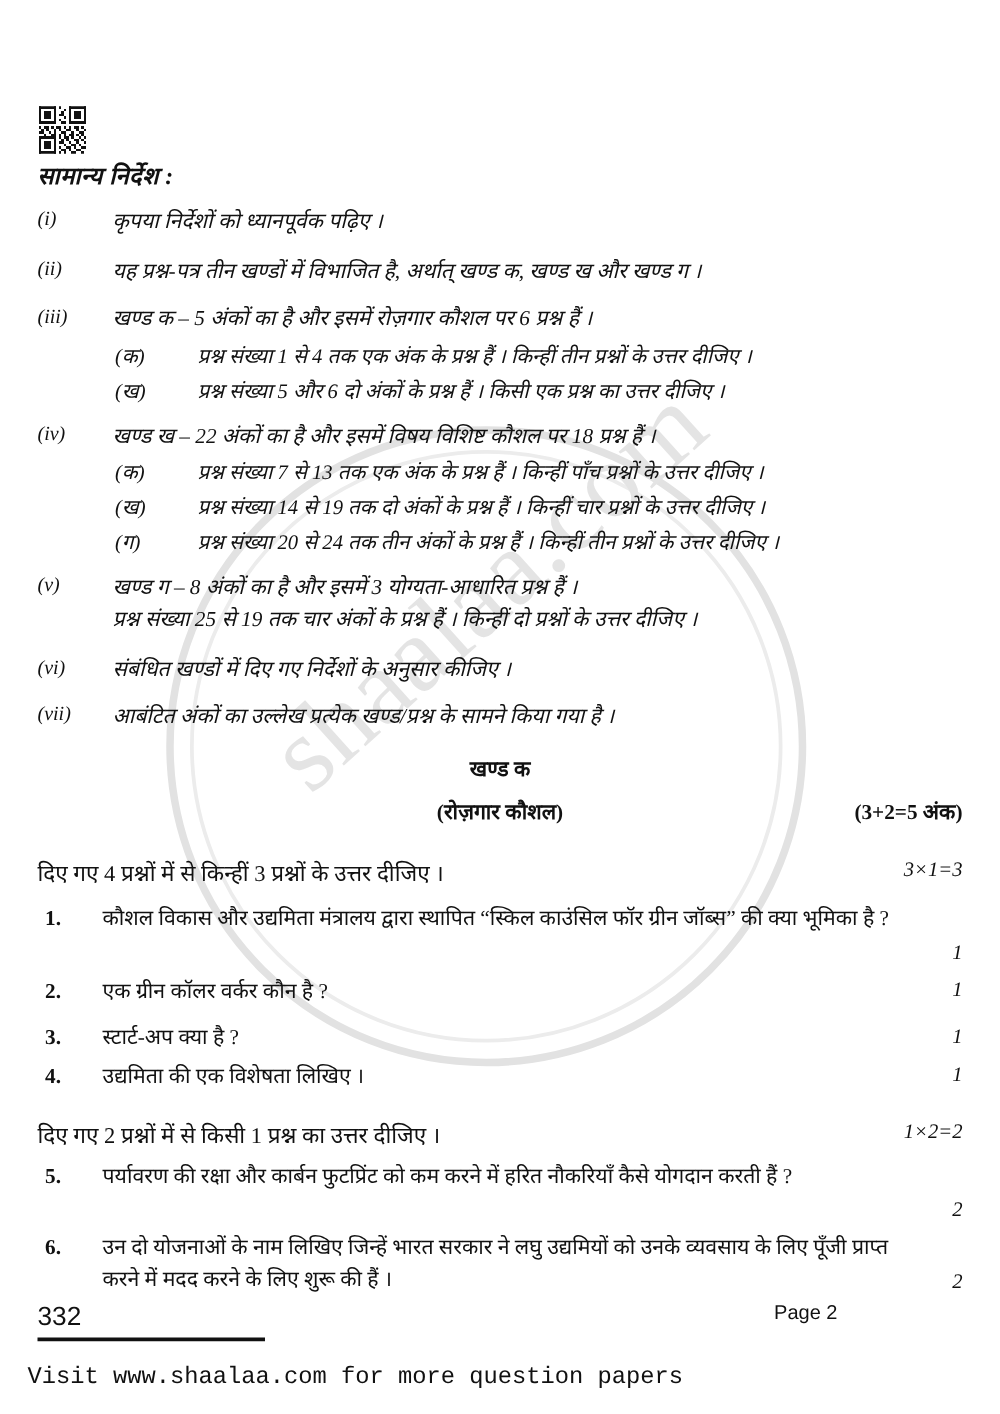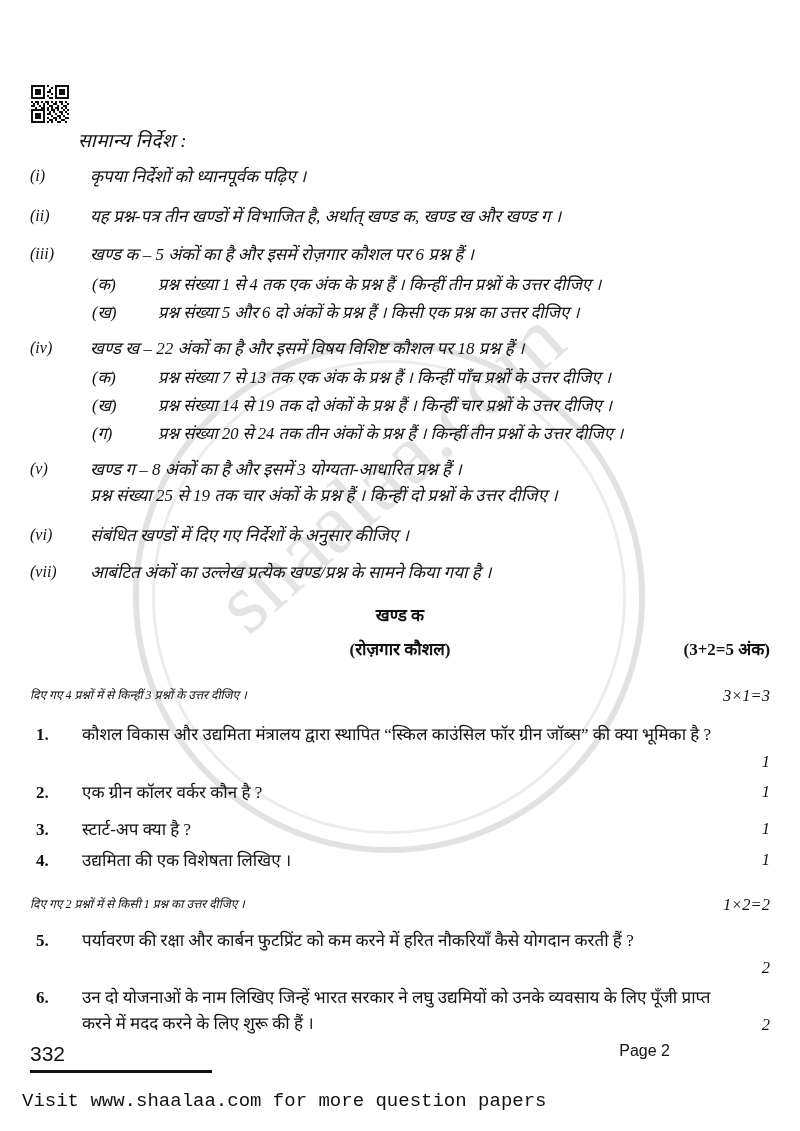--- a/index.html
+++ b/index.html
@@ -73,24 +73,23 @@
     width: 38px;
     height: 38px;
   }
   #qr svg { display: block; }
 
   .gen-heading {
     position: absolute;
     left: 30px;
     top: 127px;
     font-size: 19px;
-    font-weight: normal;
+    font-weight: bold;
     font-style: italic;
     letter-spacing: 0.4px;
-    margin-left: 48px;
   }
 
   
   .instr {
     position: absolute;
     left: 30px;
     width: 740px;
     font-size: 17px;
     font-style: italic;
     line-height: 1.42;
@@ -145,22 +144,21 @@
     right: 30px;
     font-size: 17px;
     font-weight: bold;
     font-style: normal;
     text-align: right;
   }
 
   .direction {
     position: absolute;
     left: 30px;
-    font-size: 12px;
-    font-style: italic;
+    font-size: 18px;
     text-align: center;
   }
   .direction-marks {
     position: absolute;
     right: 30px;
     font-size: 16.5px;
     font-style: italic;
   }
 
   

